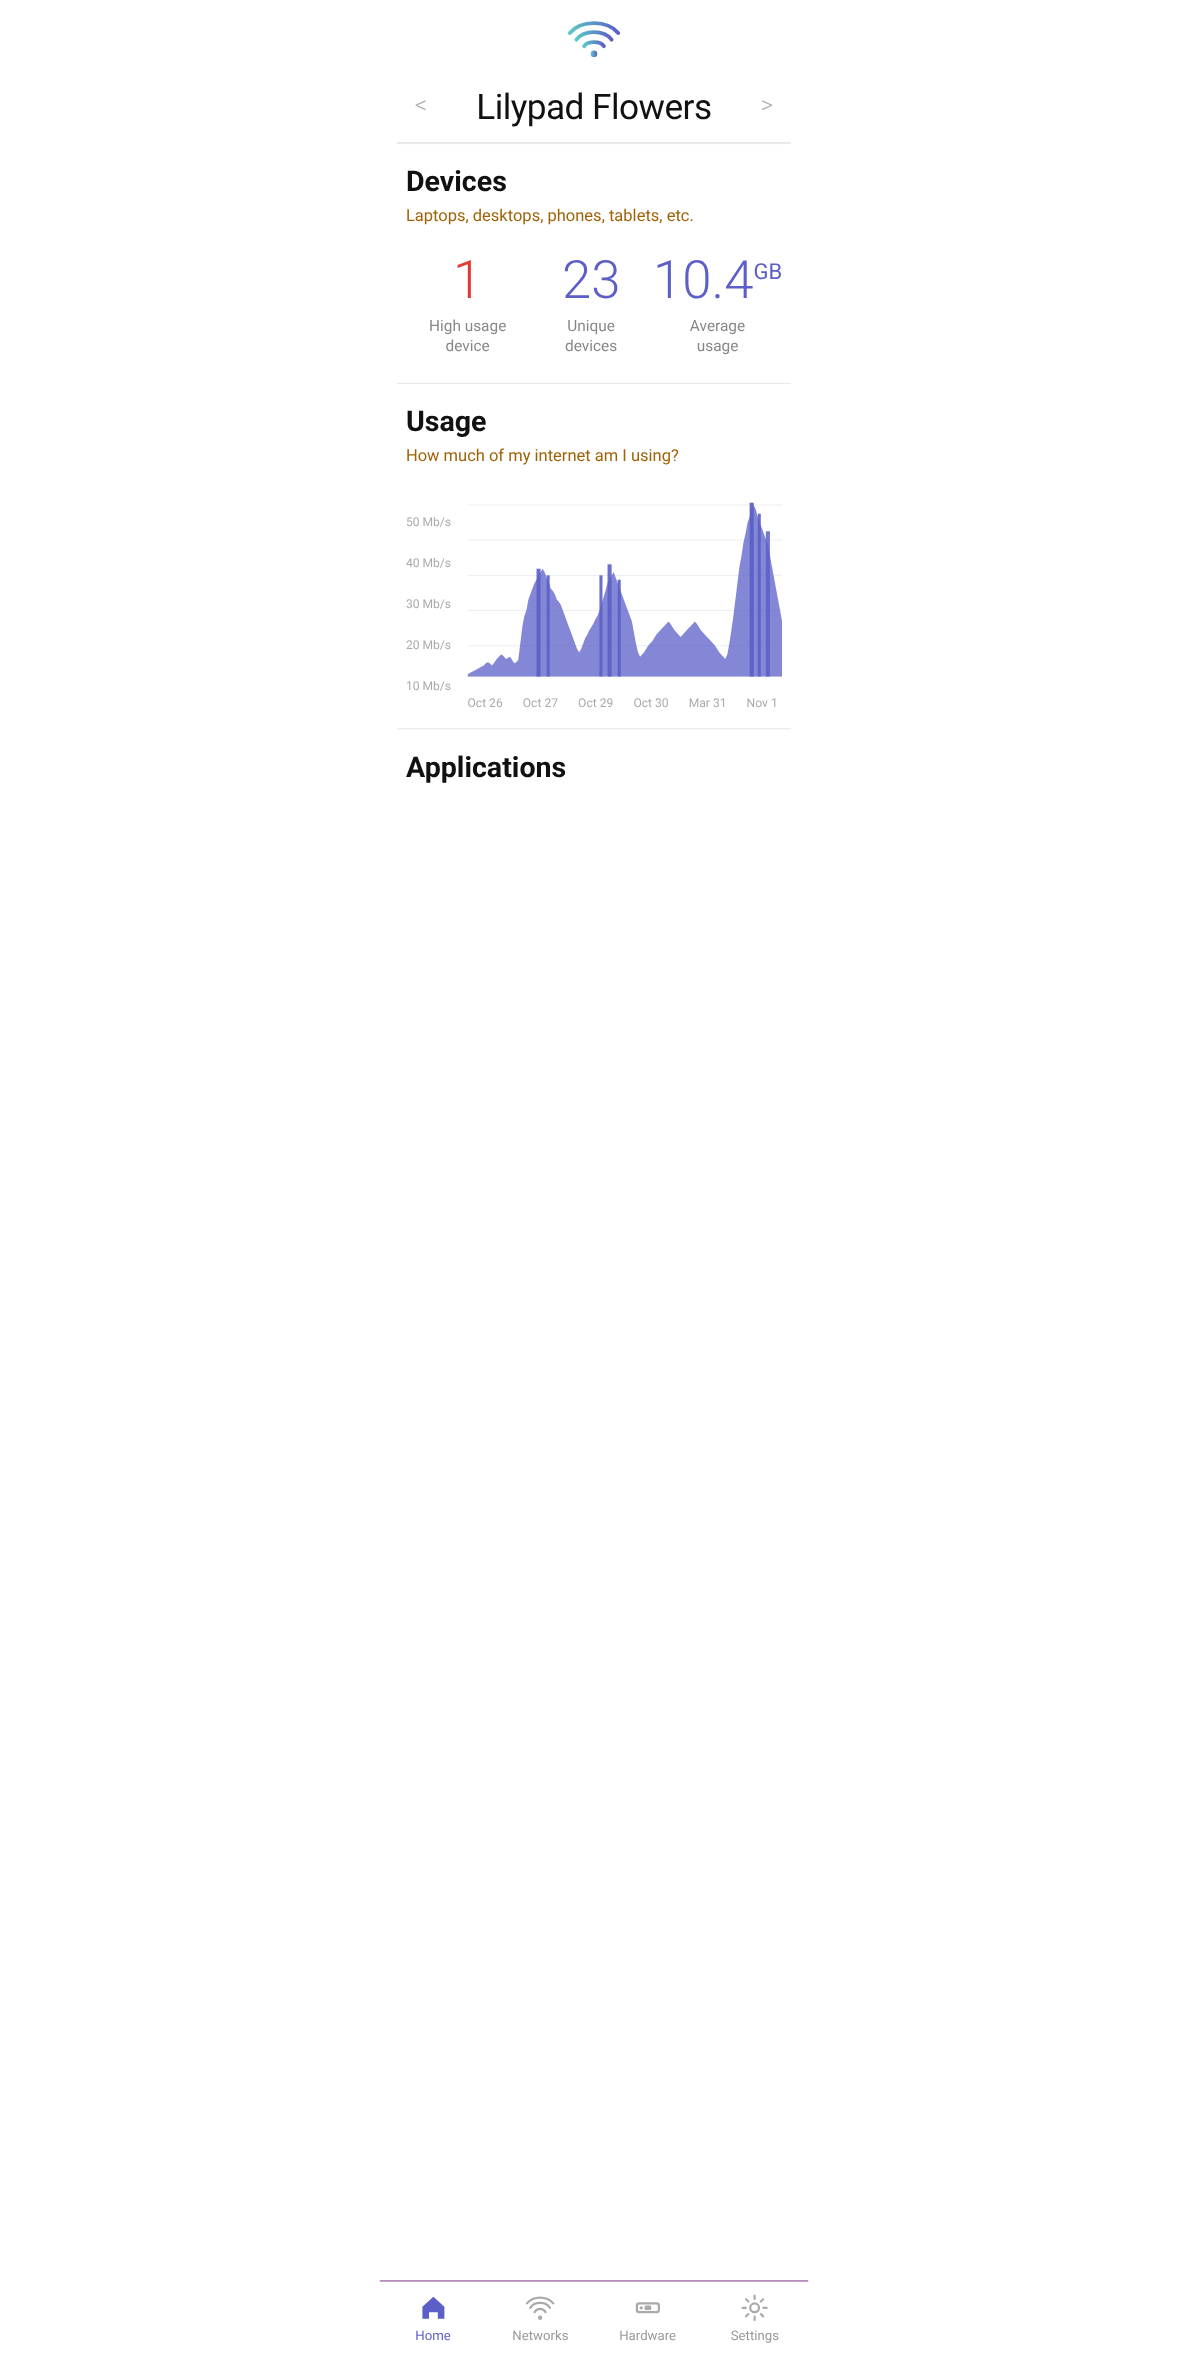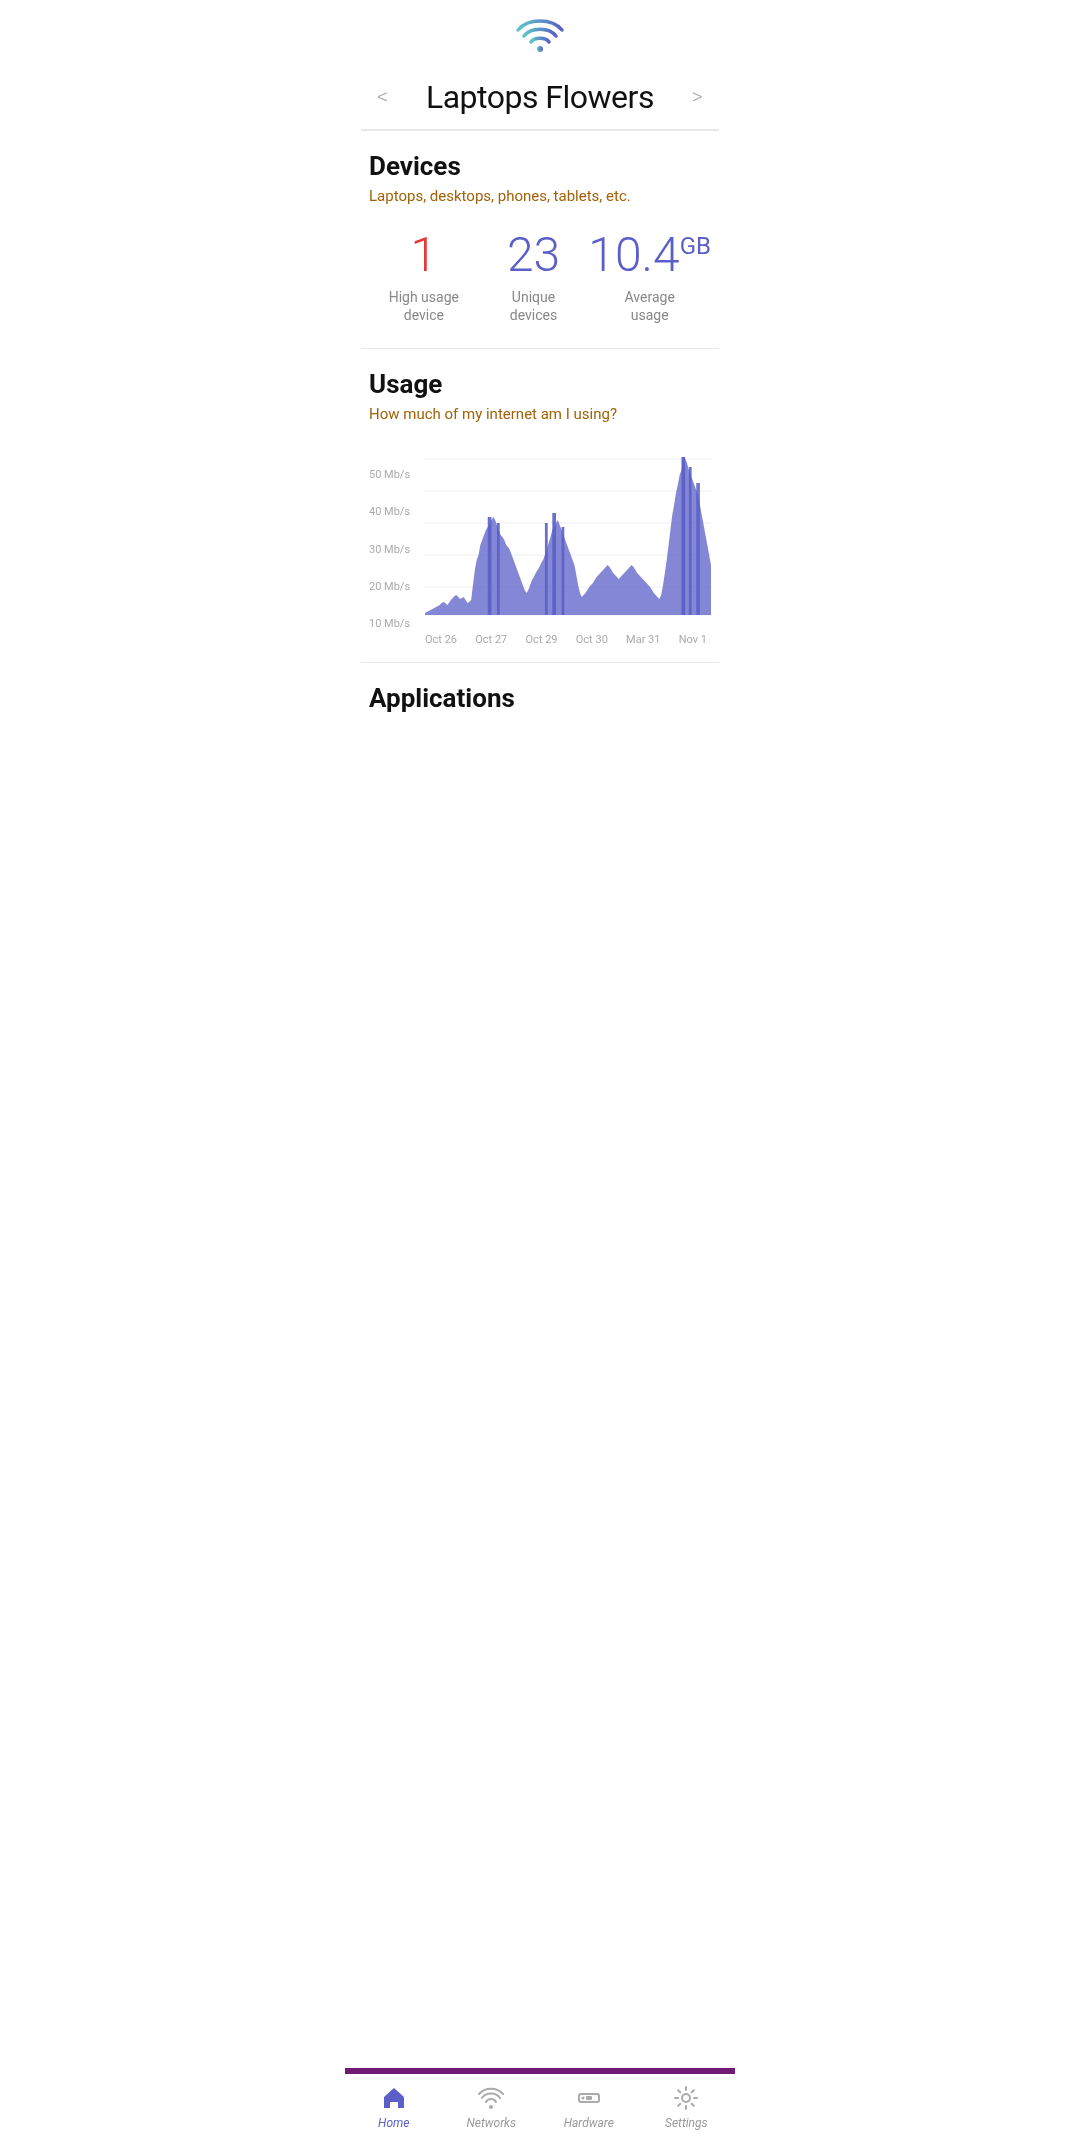--- a/index.html
+++ b/index.html
@@ -104,21 +104,21 @@
     }
     .stat-number.red { color: #e53935; }
     .stat-number.purple { color: #5b5fc7; }
     .stat-label {
       font-size: 14px;
       color: #888;
       margin-top: 6px;
       line-height: 1.3;
     }
     .stat-gb {
-      font-size: 24px;
+      font-size: 20px;
       font-weight: 400;
       vertical-align: super;
       color: #5b5fc7;
     }
 
     
     .chart-container {
       padding: 8px 0 0;
       position: relative;
     }
@@ -139,25 +139,24 @@
     }
 
     
     .bottom-nav {
       position: fixed;
       bottom: 0;
       left: 50%;
       transform: translateX(-50%);
       width: 390px;
       background: #fff;
-      border-top: 6px solid #701a75;
+      border-top: 1px solid #701a75;
       display: flex;
       justify-content: flex-end;
       padding: 10px 0 16px;
-      font-style: italic;
     }
     .nav-item {
       display: flex;
       flex-direction: column;
       align-items: center;
       gap: 4px;
       cursor: pointer;
       flex: 1;
     }
     .nav-icon {
@@ -203,21 +202,21 @@
       <path d="M10 24 C17 15, 35 15, 42 24" stroke="url(#wifiGrad)" stroke-width="3.5" fill="none" stroke-linecap="round"></path>
 
       <path d="M17 30 C20 25, 32 25, 35 30" stroke="url(#wifiGrad)" stroke-width="3.5" fill="none" stroke-linecap="round"></path>
 
       <circle cx="26" cy="37" r="3" fill="url(#wifiGrad)"></circle>
     </svg>
   </div>
 
   <div class="header">
     <span class="nav-arrow">&lt;</span>
-    <span class="page-title">Laptops Flowers</span>
+    <span class="page-title">Lilypad Flowers</span>
     <span class="nav-arrow">&gt;</span>
   </div>
 
   <div class="divider"></div>
 
 
   <div class="divider"></div>
 
   <div class="section">
     <div class="section-title">Devices</div>

